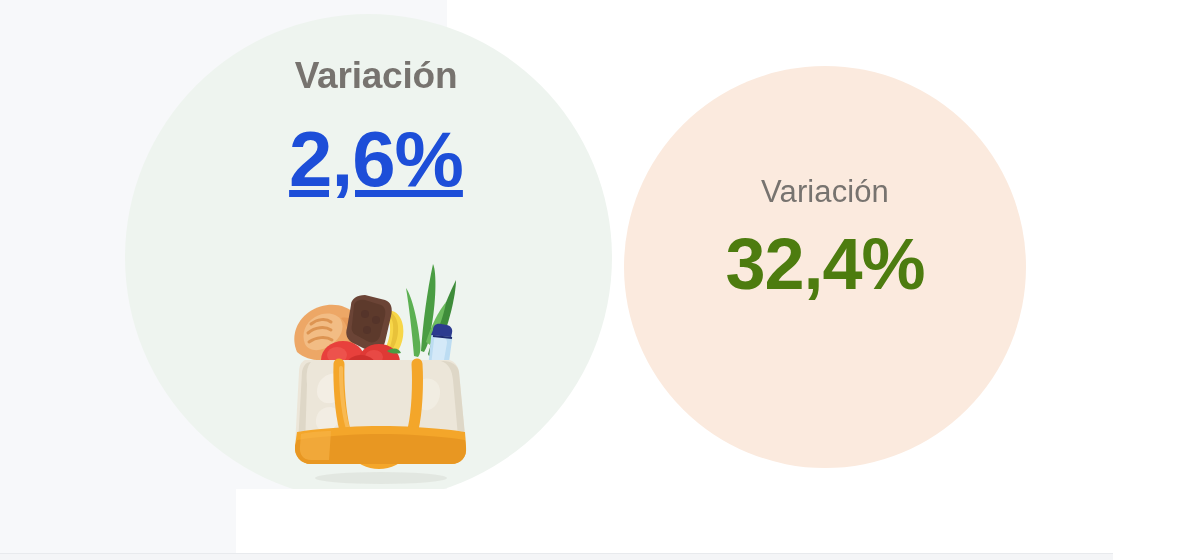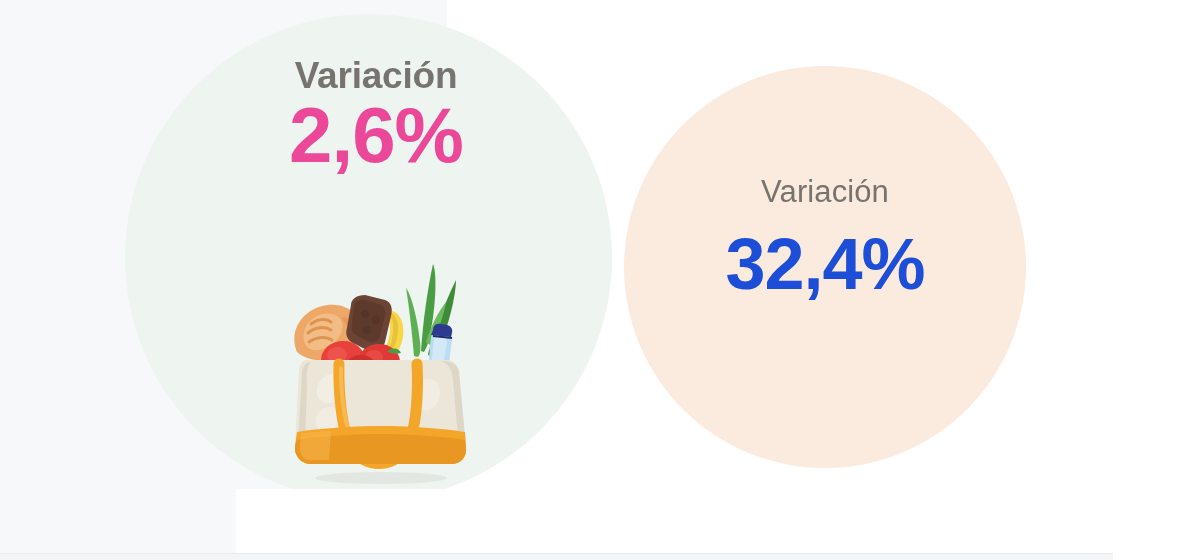--- a/index.html
+++ b/index.html
@@ -78,43 +78,44 @@
     left: 235px; top: 55px;
     width: 282px;
   }
   .panel-mensual-text .heading {
     font-size: 37px;
     font-weight: bold;
     color: #77736f;
     letter-spacing: -0.2px;
   }
   .panel-mensual-text .value {
-    margin-top: 0;
+    margin-top: 24px;
     font-size: 78px;
     font-weight: bold;
-    color: #ec4899;
+    color: #1d4ed8;
     letter-spacing: -1px;
     line-height: 1;
+    text-decoration: underline;
   }
 
   .panel-interanual-text {
     left: 680px; top: 175px;
     width: 290px;
   }
   .panel-interanual-text .heading {
     font-size: 31px;
     font-weight: normal;
     color: #77736f;
     letter-spacing: 0.1px;
   }
   .panel-interanual-text .value {
     margin-top: 18px;
     font-size: 72px;
     font-weight: bold;
-    color: #1d4ed8;
+    color: #4d7c0f;
     letter-spacing: -1px;
     line-height: 1;
   }
 
   
   .illustration {
     position: absolute;
     left: 281px; top: 250px;
     width: 200px; height: 242px;
   }

